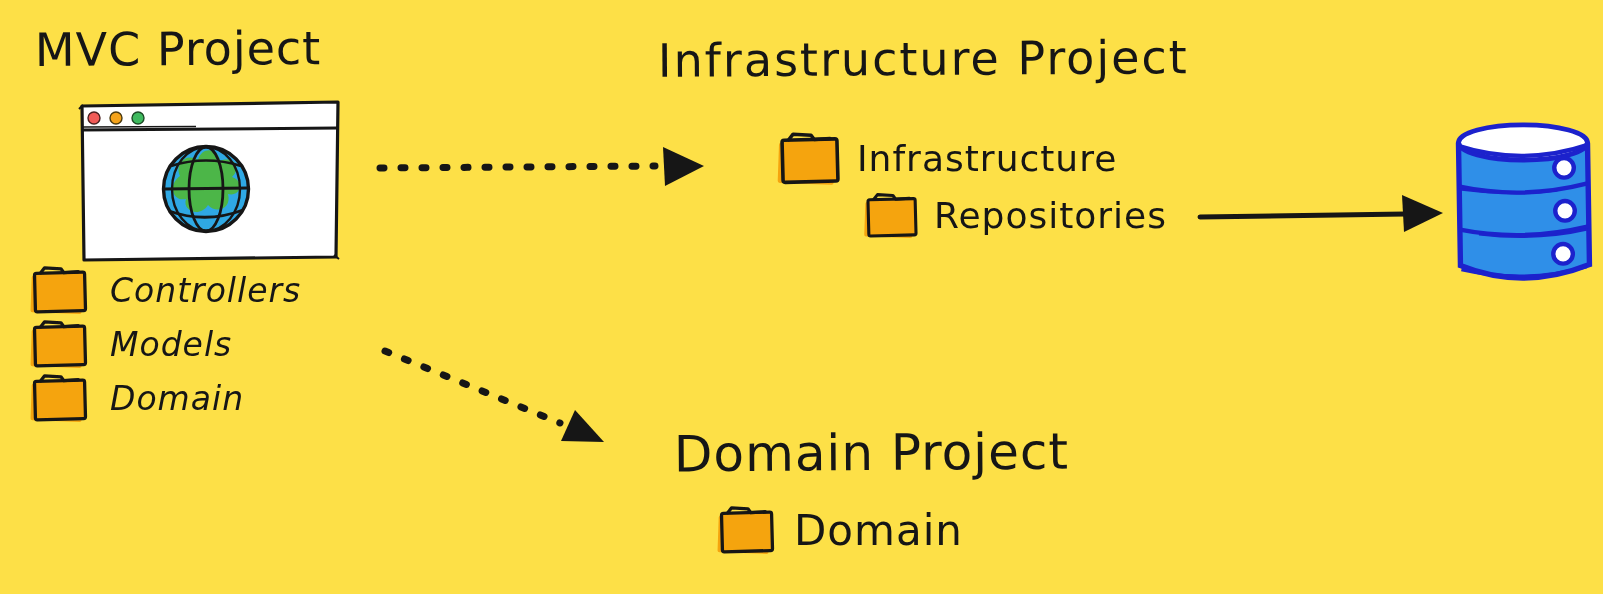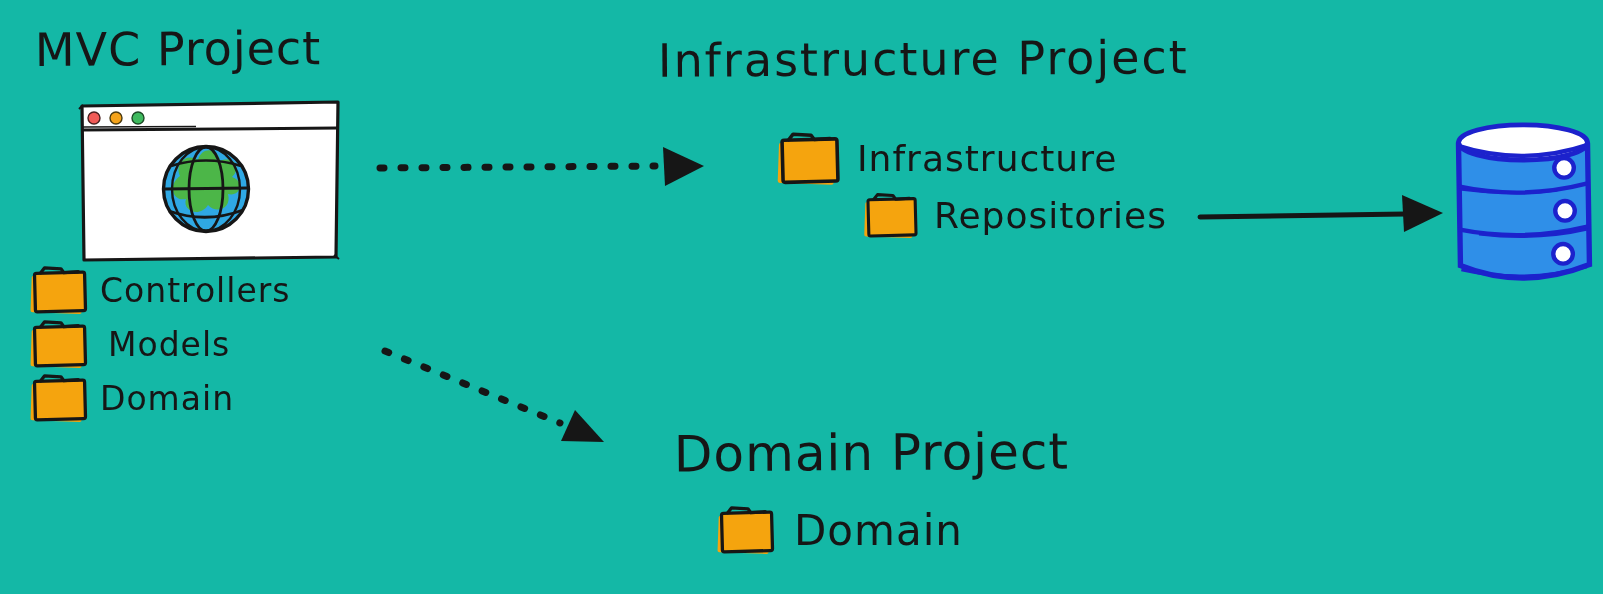--- a/index.html
+++ b/index.html
@@ -6,33 +6,33 @@
   html,body { background:#ffffff; }
   body {
     font-family:"DejaVu Sans", sans-serif;
     color:#161616;
     width:1603px; height:594px;
     overflow:hidden;
   }
   .canvas {
     position:relative;
     width:1603px; height:594px;
-    background:#14b8a6;
+    background:#fde047;
   }
   .layer { position:absolute; inset:0; width:1603px; height:594px; }
   .abs { position:absolute; }
   .hand { white-space:nowrap; letter-spacing:1px; color:#161616; }
   .title-lg { font-size:46px; transform:rotate(-0.4deg); }
   .folder-row {
     position:absolute;
     display:flex; align-items:center;
     white-space:nowrap;
   }
   .folder-row .label { color:#161616; }
-  .lbl-34 { font-size:33px; margin-left:8px; }
+  .lbl-34 { font-size:33px; margin-left:18px;font-style:italic; }
   .lbl-38 { font-size:36px; margin-left:12px; }
   .lbl-44 { font-size:42px; margin-left:14px;text-align:right; }
   svg { display:block; overflow:visible; }
 </style>
 </head>
 <body>
 
 <div class="canvas">
 
   <svg class="layer" viewBox="0 0 1603 594" aria-hidden="true">
@@ -83,21 +83,21 @@
 
   <div class="folder-row" style="left:28px; top:264px;">
     <svg width="64" height="52" viewBox="0 0 66 54" aria-hidden="true">
       <rect x="3" y="13" width="53" height="38" rx="2" fill="#F5A40E" transform="rotate(2 30 32)"></rect>
       <rect x="7" y="9" width="52" height="40" rx="2" fill="#F5A40E" stroke="#161616" stroke-width="3.4" transform="rotate(-1.5 33 29)"></rect>
       <path d="M13 9 l4 -5 l17 1 l3 4 l15 -1" fill="none" stroke="#161616" stroke-width="3.4" stroke-linejoin="round" stroke-linecap="round"></path>
     </svg>
     <span class="label lbl-34 hand">Controllers</span>
   </div>
 
-  <div class="folder-row" style="left:28px; top:318px;gap:8px;">
+  <div class="folder-row" style="left:28px; top:318px;">
     <svg width="64" height="52" viewBox="0 0 66 54" aria-hidden="true">
       <rect x="3" y="13" width="53" height="38" rx="2" fill="#F5A40E" transform="rotate(2 30 32)"></rect>
       <rect x="7" y="9" width="52" height="40" rx="2" fill="#F5A40E" stroke="#161616" stroke-width="3.4" transform="rotate(-1.5 33 29)"></rect>
       <path d="M13 9 l4 -5 l17 1 l3 4 l15 -1" fill="none" stroke="#161616" stroke-width="3.4" stroke-linejoin="round" stroke-linecap="round"></path>
     </svg>
     <span class="label lbl-34 hand">Models</span>
   </div>
 
   <div class="folder-row" style="left:28px; top:372px;">
     <svg width="64" height="52" viewBox="0 0 66 54" aria-hidden="true">

